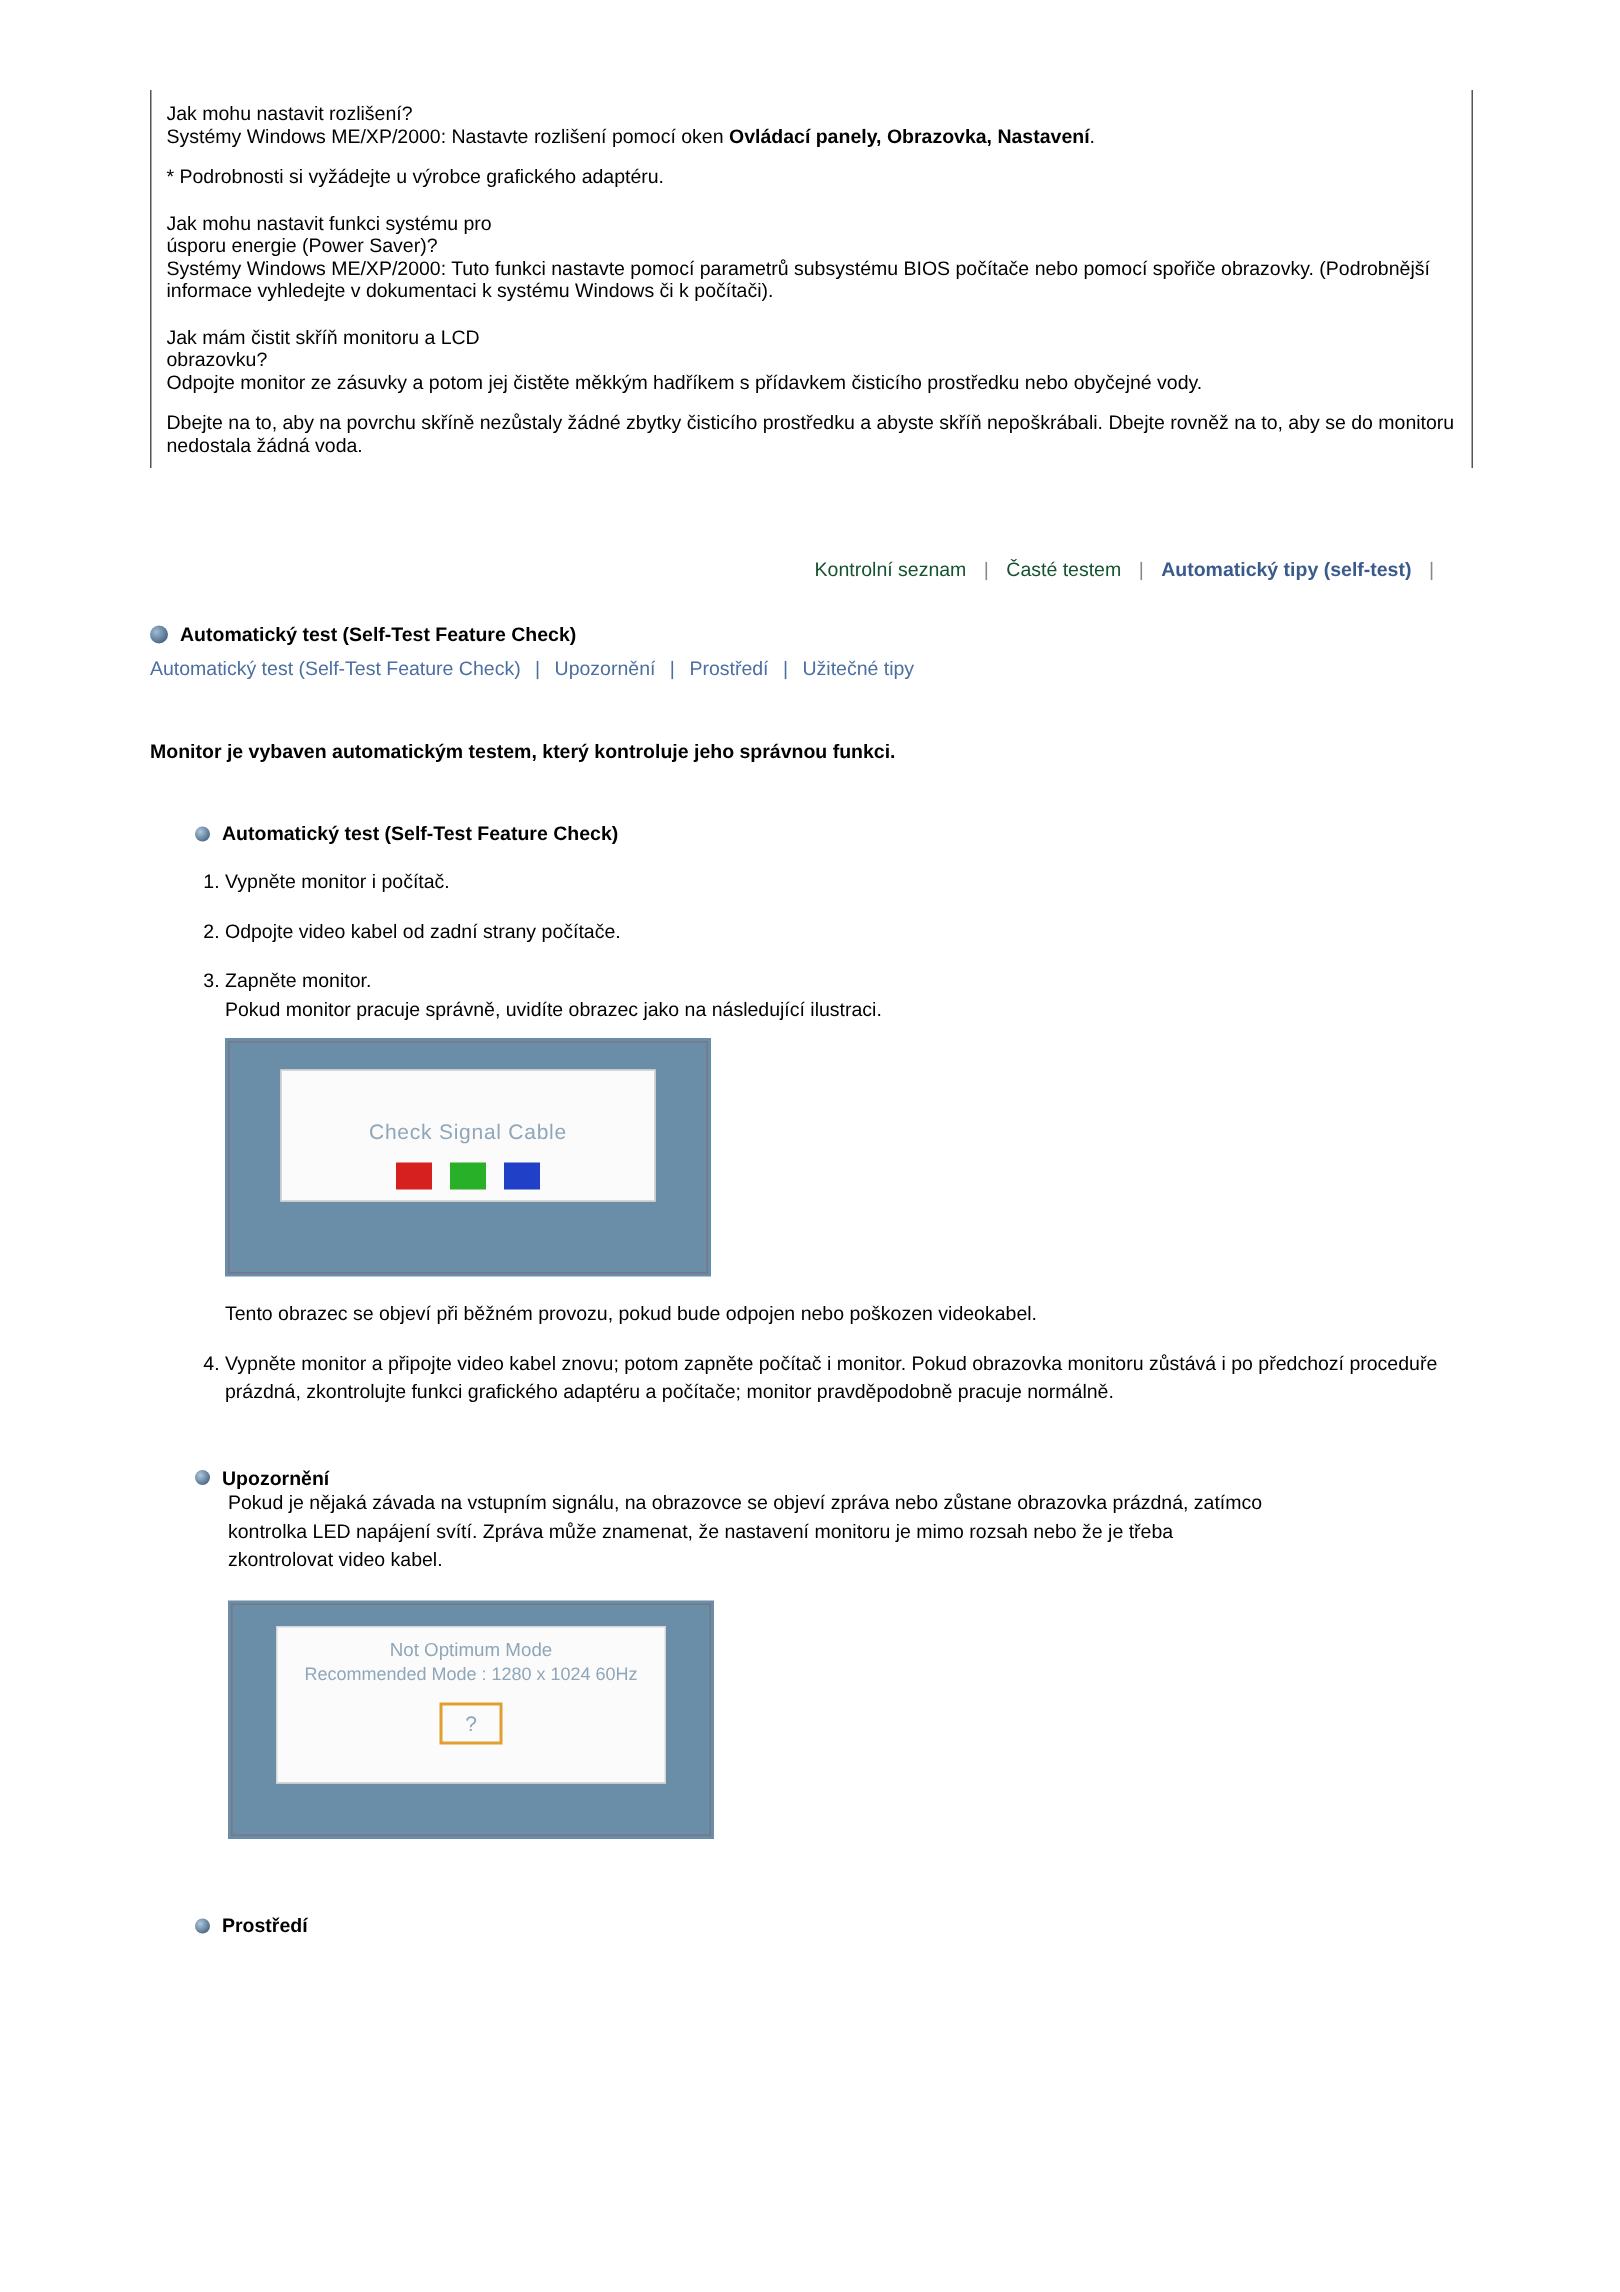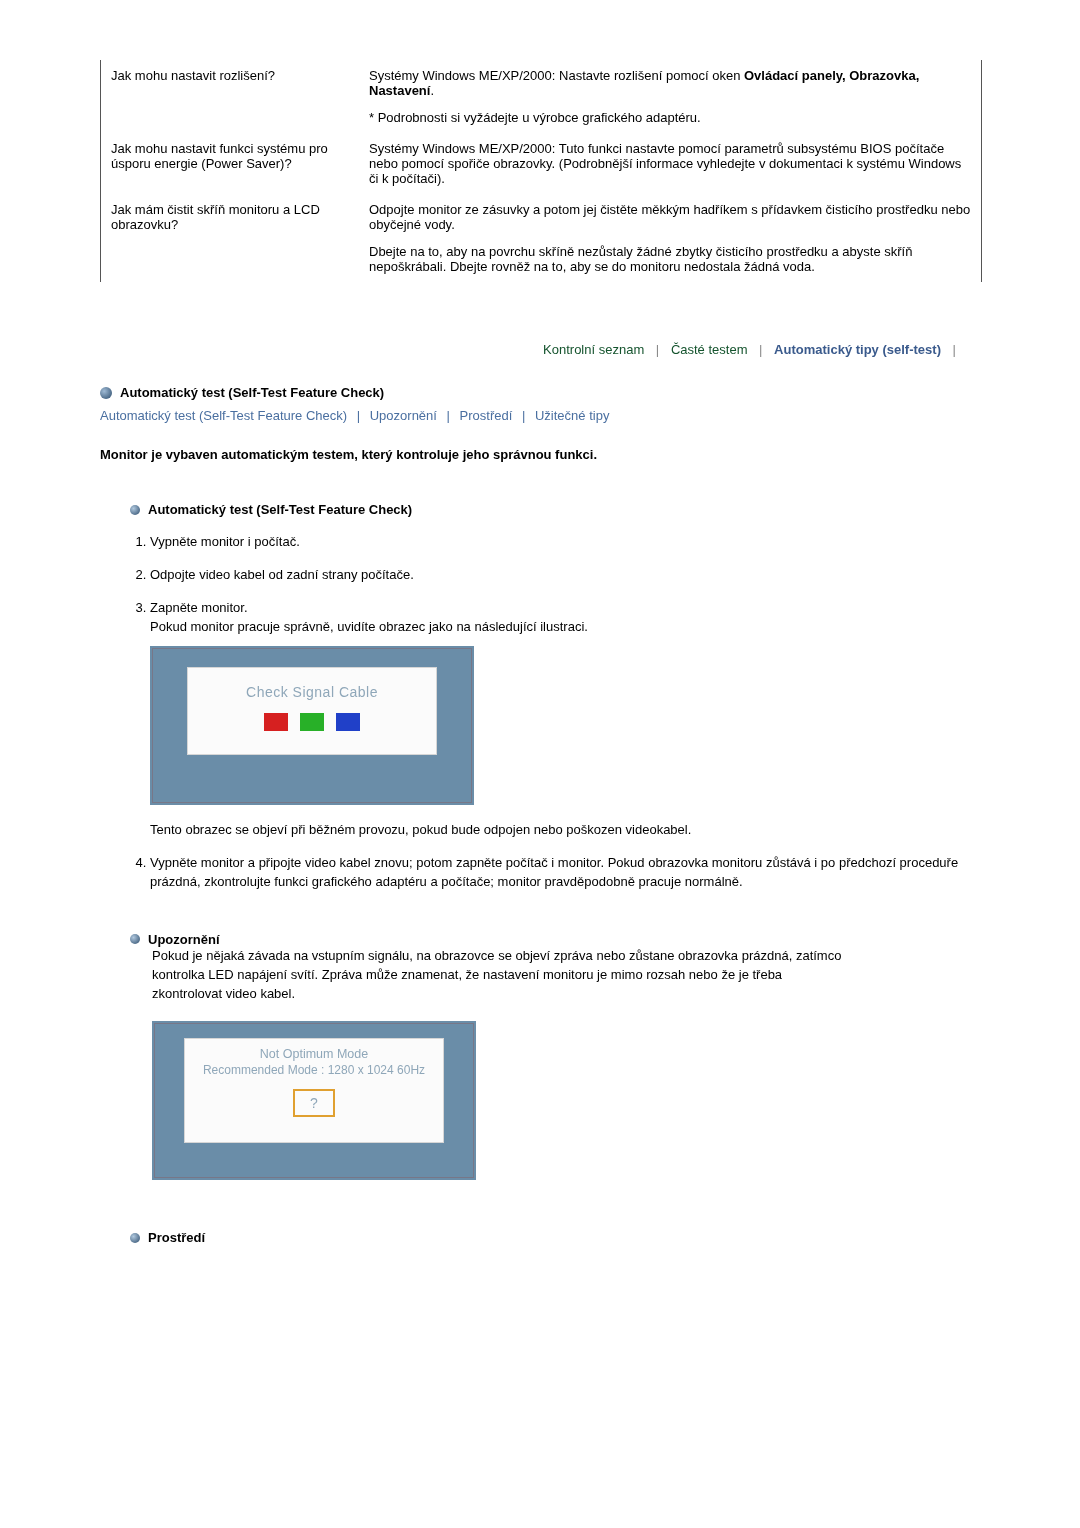--- a/index.html
+++ b/index.html
@@ -19,20 +19,21 @@
     padding-bottom: 60px;
   }
   .faq-table {
     width: 100%;
     border-left: 1px solid #555;
     border-right: 1px solid #555;
   }
   .faq-row {
     display: flex;
     padding: 8px 10px 8px 10px;
+    flex-direction: column;
   }
   .faq-q {
     width: 250px;
     flex-shrink: 0;
     padding-right: 8px;
   }
   .faq-a {
     flex: 1;
   }
   .faq-a p { margin: 0 0 12px 0; }
@@ -78,21 +79,21 @@
     color: #4a6fa0;
     text-decoration: none;
     font-size: 13px;
   }
   .sublinks .sep {
     color: #4a6fa0;
     padding: 0 6px;
   }
   .intro-bold {
     font-weight: bold;
-    margin-top: 24px;
+    margin-top: 40px;
   }
   .sub-section {
     margin-top: 40px;
     margin-left: 30px;
   }
   .sub-heading {
     display: flex;
     align-items: center;
     gap: 8px;
     font-weight: bold;
@@ -137,20 +138,21 @@
     background: #fbfbfb;
     border: 1px solid #d6d6d6;
     text-align: center;
     padding-top: 14px;
     box-sizing: border-box;
   }
   .monitor-panel .msg {
     color: #8fa7b9;
     font-size: 14px;
     letter-spacing: 0.5px;
+    margin-top: 16px;
   }
   .color-swatches {
     margin-top: 10px;
     display: flex;
     justify-content: center;
     gap: 12px;
   }
   .swatch {
     width: 24px;
     height: 18px;

